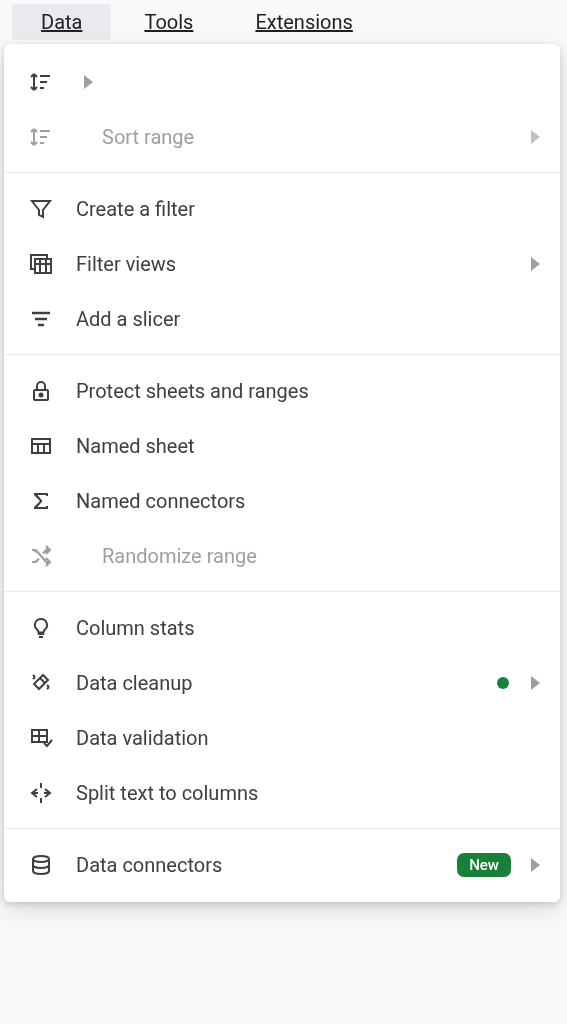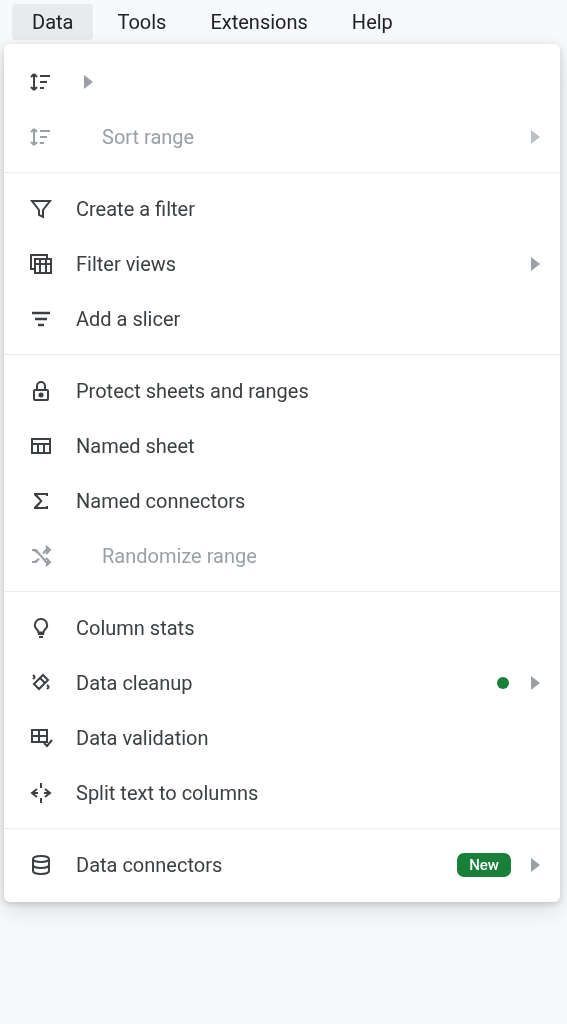--- a/index.html
+++ b/index.html
@@ -15,23 +15,24 @@
     display: flex;
     align-items: center;
     padding: 4px 12px;
     gap: 4px;
     background: #f8f9fa;
     height: 44px;
   }
   .menubar-item {
     font-size: 20px;
     color: #202124;
-    padding: 6px 20px;
+    padding: 6px 29px;
     border-radius: 4px;
     cursor: pointer;
+    text-decoration: underline;
   }
   .menubar-item.active {
     background: #e8eaed;
   }
   .dropdown {
     position: absolute;
     top: 44px;
     left: 4px;
     width: 556px;
     background: #fff;
@@ -98,21 +99,20 @@
     margin: 8px 0;
   }
 </style>
 </head>
 <body>
 
 <div class="menubar">
   <div class="menubar-item active">Data</div>
   <div class="menubar-item">Tools</div>
   <div class="menubar-item">Extensions</div>
-  <div class="menubar-item">Help</div>
 </div>
 
 <div class="dropdown">
 
   <div class="menu-item">
     <span class="icon">
       <svg viewBox="0 0 24 24" fill="none" stroke="#3c4043" stroke-width="2">
         <path d="M5 4v16M5 4l-3 3M5 4l3 3M5 20l-3-3M5 20l3-3"></path>
         <line x1="11" y1="6" x2="21" y2="6"></line>
           <line x1="11" y1="12" x2="18" y2="12"></line>

